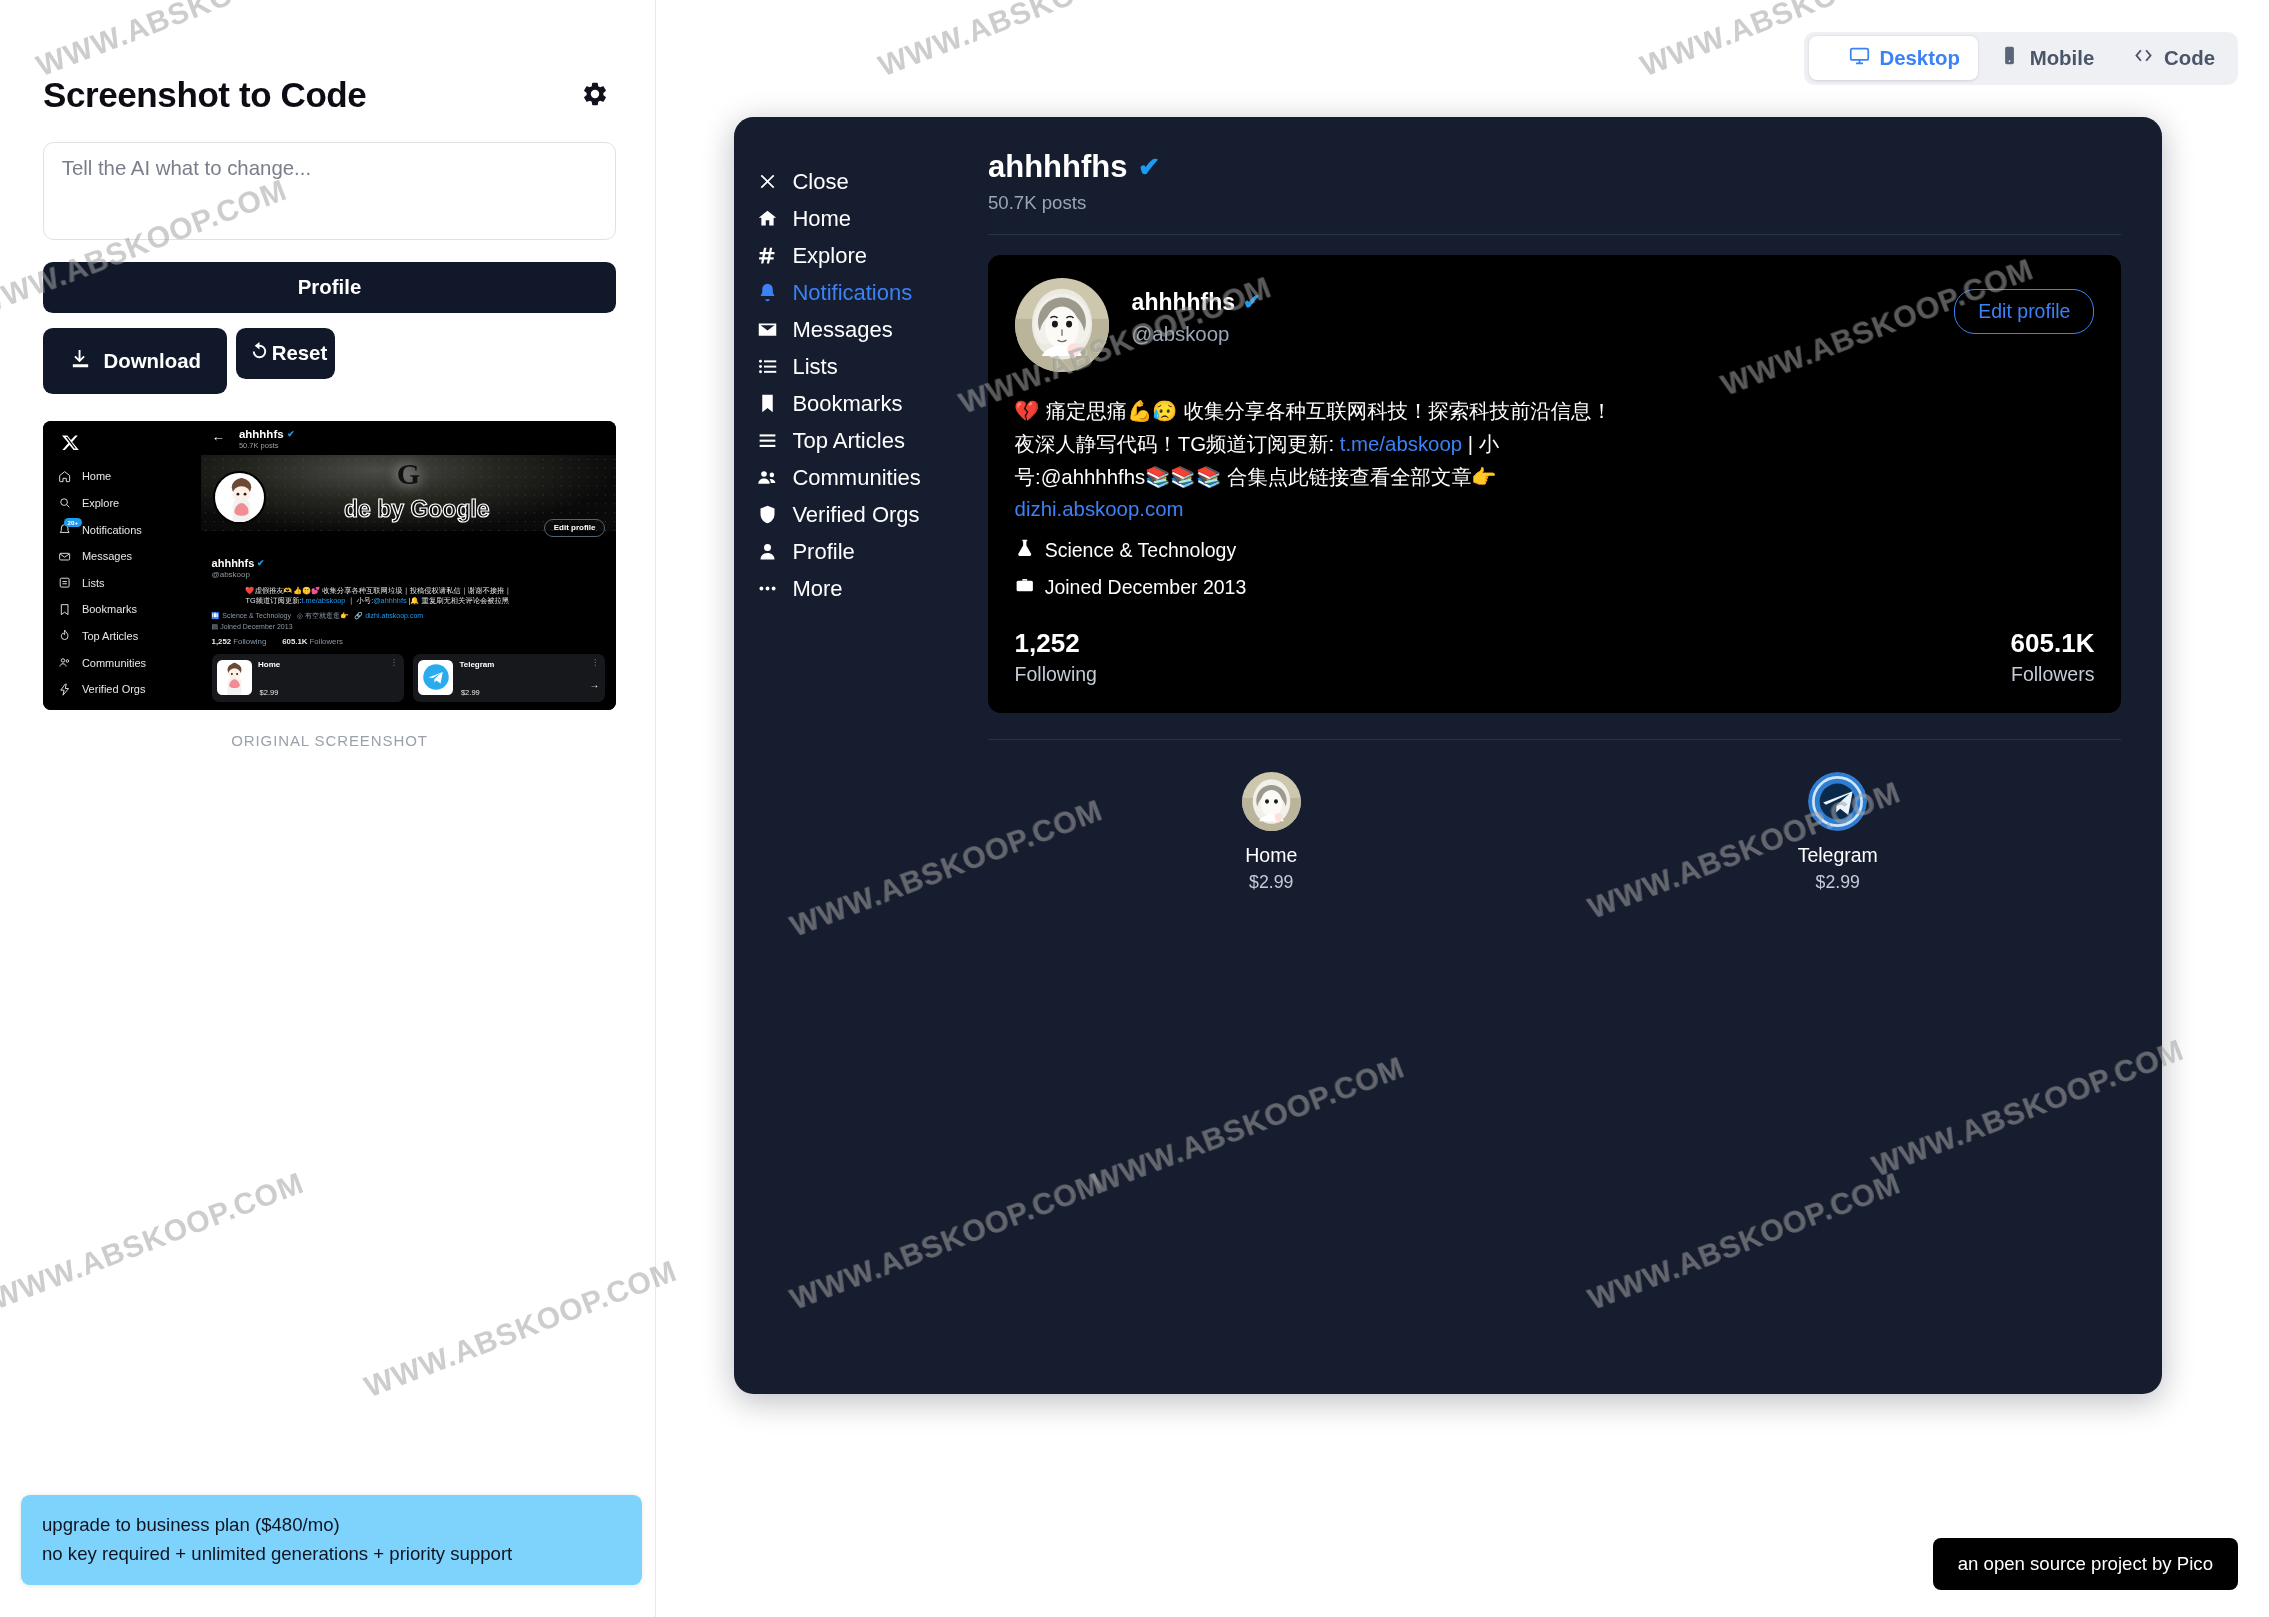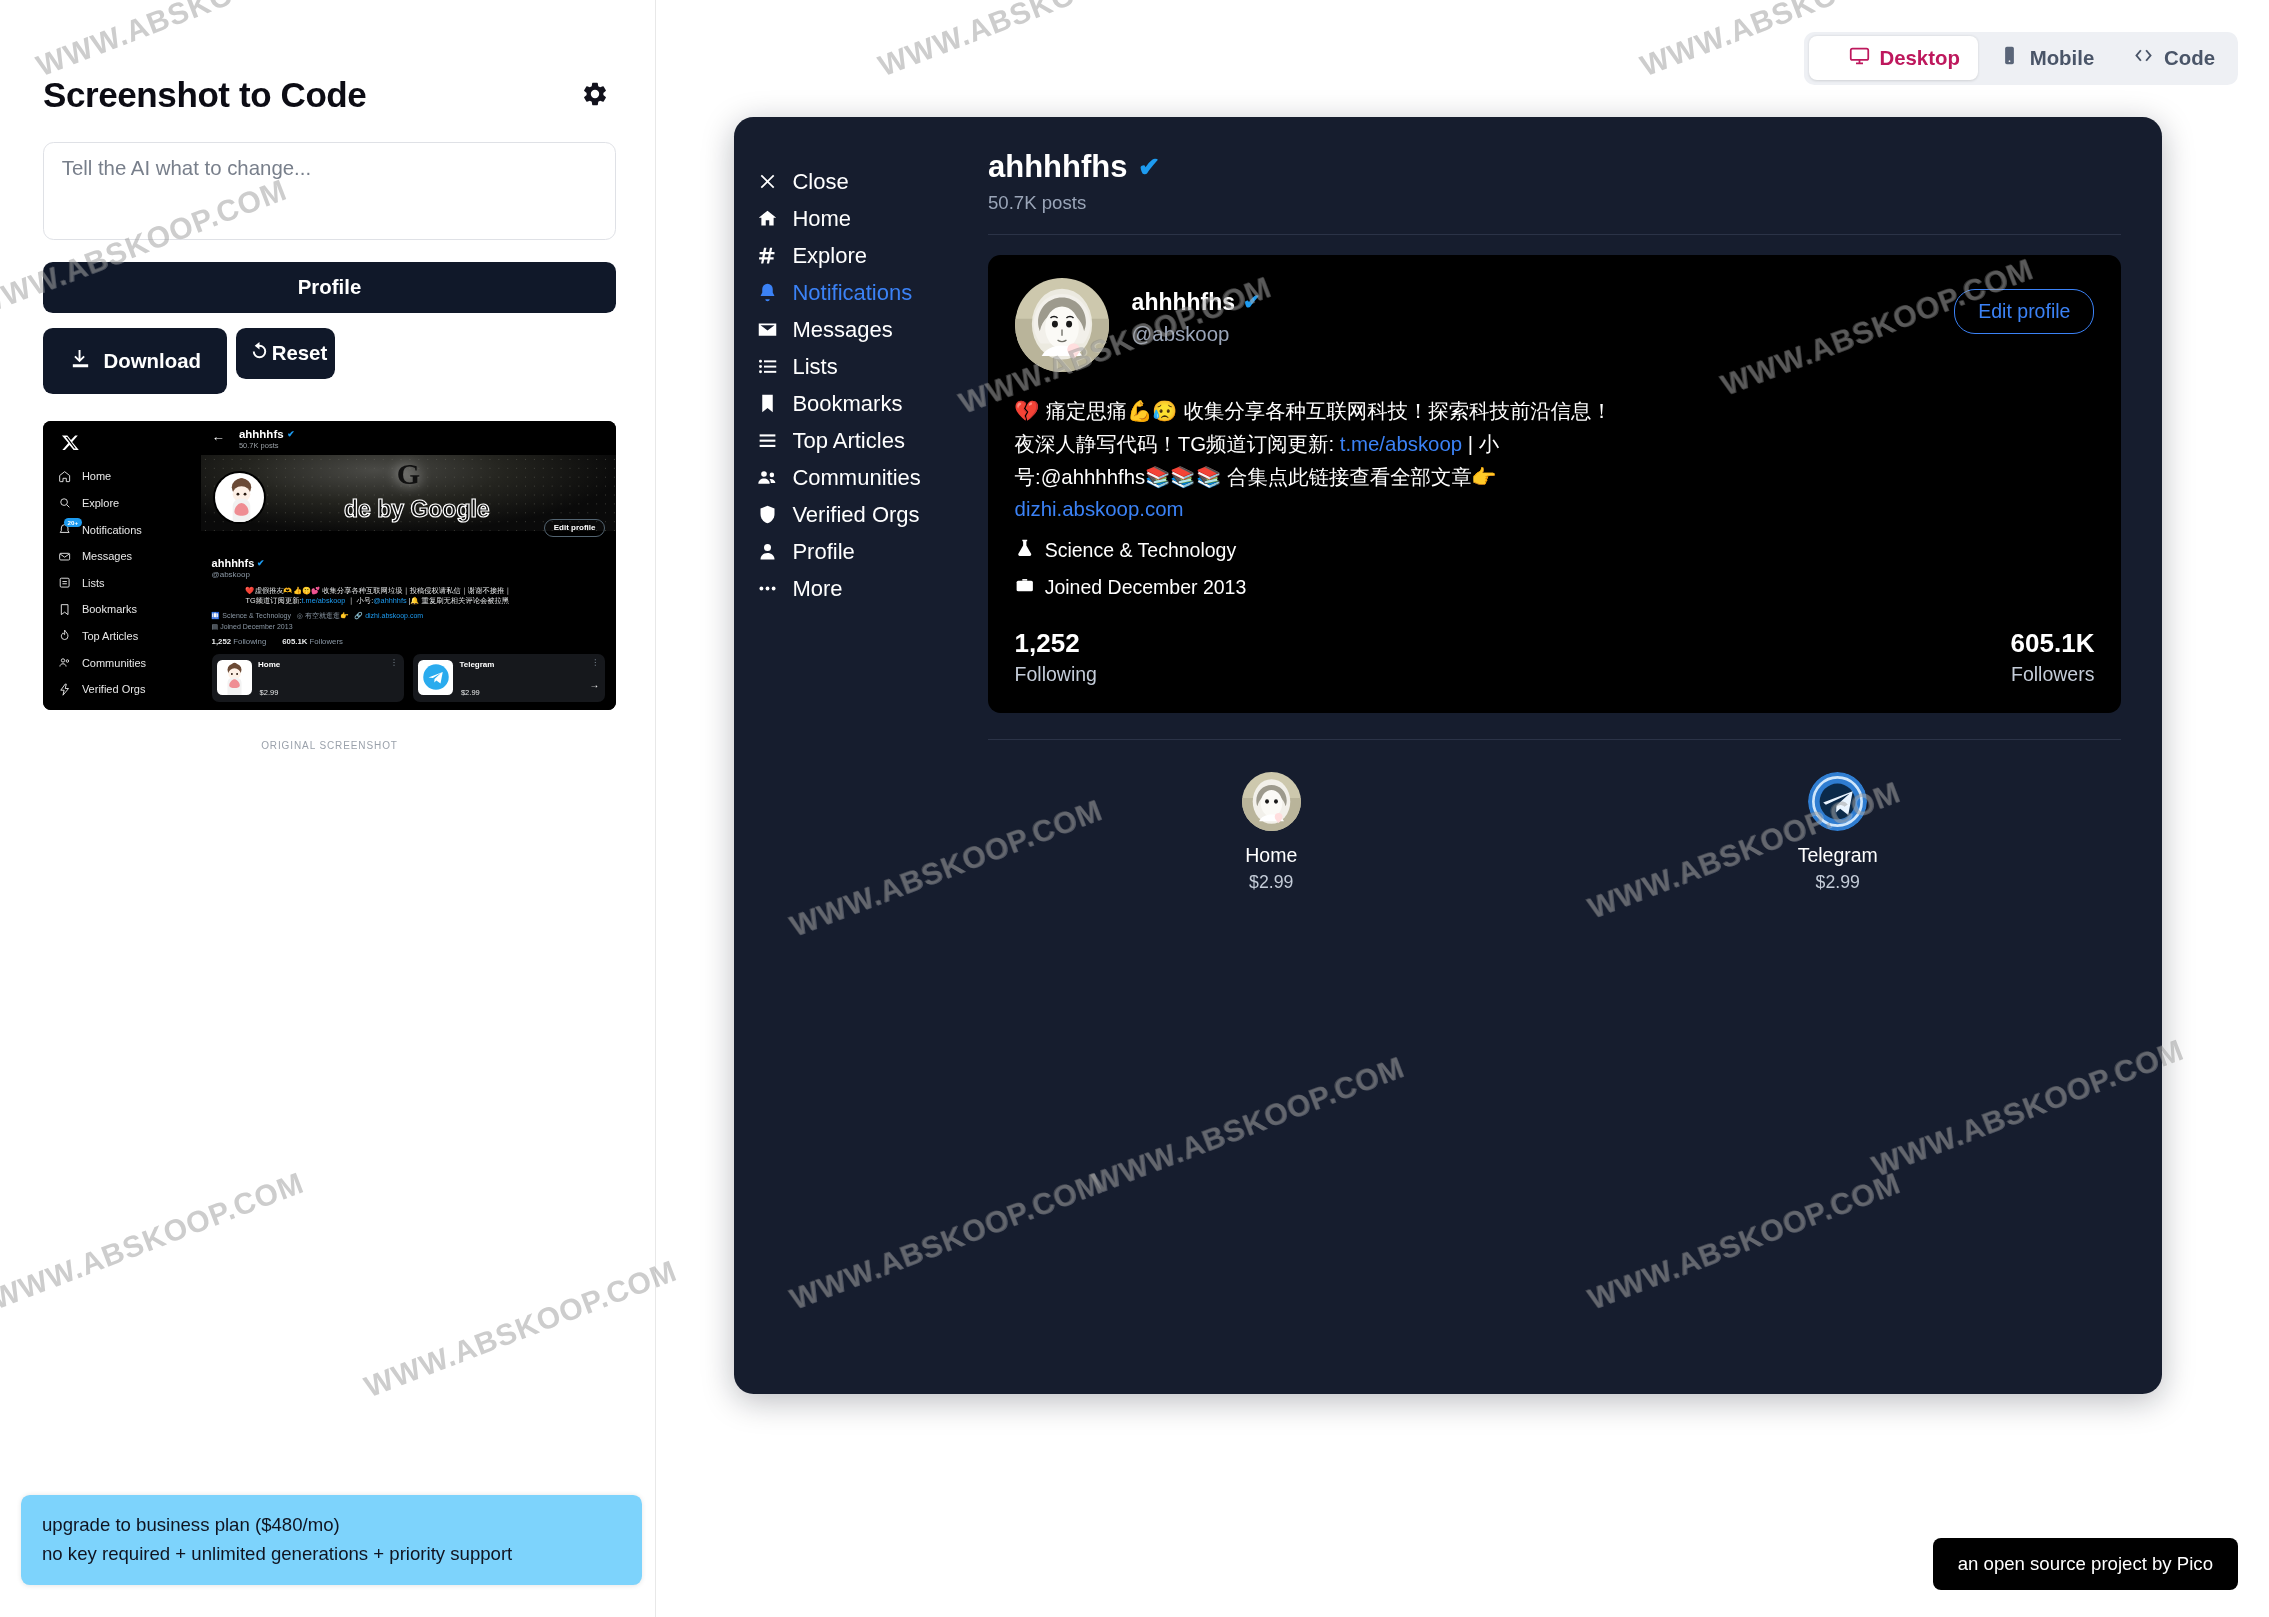--- a/index.html
+++ b/index.html
@@ -114,21 +114,21 @@
   .t-cards { display:flex; gap:8.9px; margin-top:8px; }
   .t-card { flex:1; background:#16181c; border-radius:7px; padding:5.3px; display:flex; gap:6.2px; height:48px; position:relative;}
   .t-card .cimg { width:35px; height:35px; border-radius:5.3px; overflow:hidden; flex:0 0 35px;}
   .t-card .ctitle { color:#fff; font-size:8px; font-weight:bold;}
   .t-card .cprice { color:#e7e9ea; font-size:7.5px; position:absolute; bottom:5.3px; left:48px;}
   .t-card .cdots { position:absolute; right:6.2px; top:4.4px; color:#8b98a5; font-size:8px; line-height:1;}
   .t-card .carrow { position:absolute; right:6.2px; bottom:12.4px; color:#fff; font-size:9.8px;}
   .t-tabs { display:flex; justify-content:space-between; padding: 5.3px 12.4px 4.4px 12.4px; }
   .t-tab { color:#8b98a5; font-size:8px; }
   .t-tab.active { color:#fff; font-weight:bold; }
-  .thumb-label { text-align:center; color:#9aa1ab; font-size:10px; letter-spacing:0.9px; margin-top:30px;}
+  .thumb-label { text-align:center; color:#9aa1ab; font-size:15px; letter-spacing:0.9px; margin-top:22px;}
 
   .upgrade-box {
     position: absolute; left: 21px; bottom: 32px;
     width: 621px; padding: 16px 21px;
     background:#7dd3fc; border-radius: 8.9px;
     box-shadow: 0 0.9px 5.3px rgba(0,0,0,0.10);
     font-size: 18.6px; color: #101420; line-height: 1.55;
   }
 
   
@@ -136,21 +136,21 @@
   .seg {
     position:absolute; right: 32px; top: 32px;
     background:#eef0f4; border-radius: 10.6px;
     display:flex; padding: 4.4px; gap: 1.8px;
   }
   .seg-item {
     display:flex; align-items:center; gap:9.8px;
     padding: 8.9px 18.6px; border-radius: 8px;
     font-size: 20.4px; color:#4a5568; font-weight: bold; cursor:pointer;
   }
-  .seg-item.active { background:#fff; color:#be185d; box-shadow:0 0.9px 2.7px rgba(0,0,0,.13);padding-left:40px; }
+  .seg-item.active { background:#fff; color:#3b82f6; box-shadow:0 0.9px 2.7px rgba(0,0,0,.13);padding-left:40px; }
   .seg-item svg { width: 21px; height: 21px; }
 
   .preview {
     position:absolute; left: 78px; top: 117px;
     width: 1428px; height: 1277px;
     background: #161d2e;
     border-radius: 19.5px;
     box-shadow: 0 7px 32px rgba(10,15,30,.28);
     display:flex;
     padding: 32px 0 0 0;

